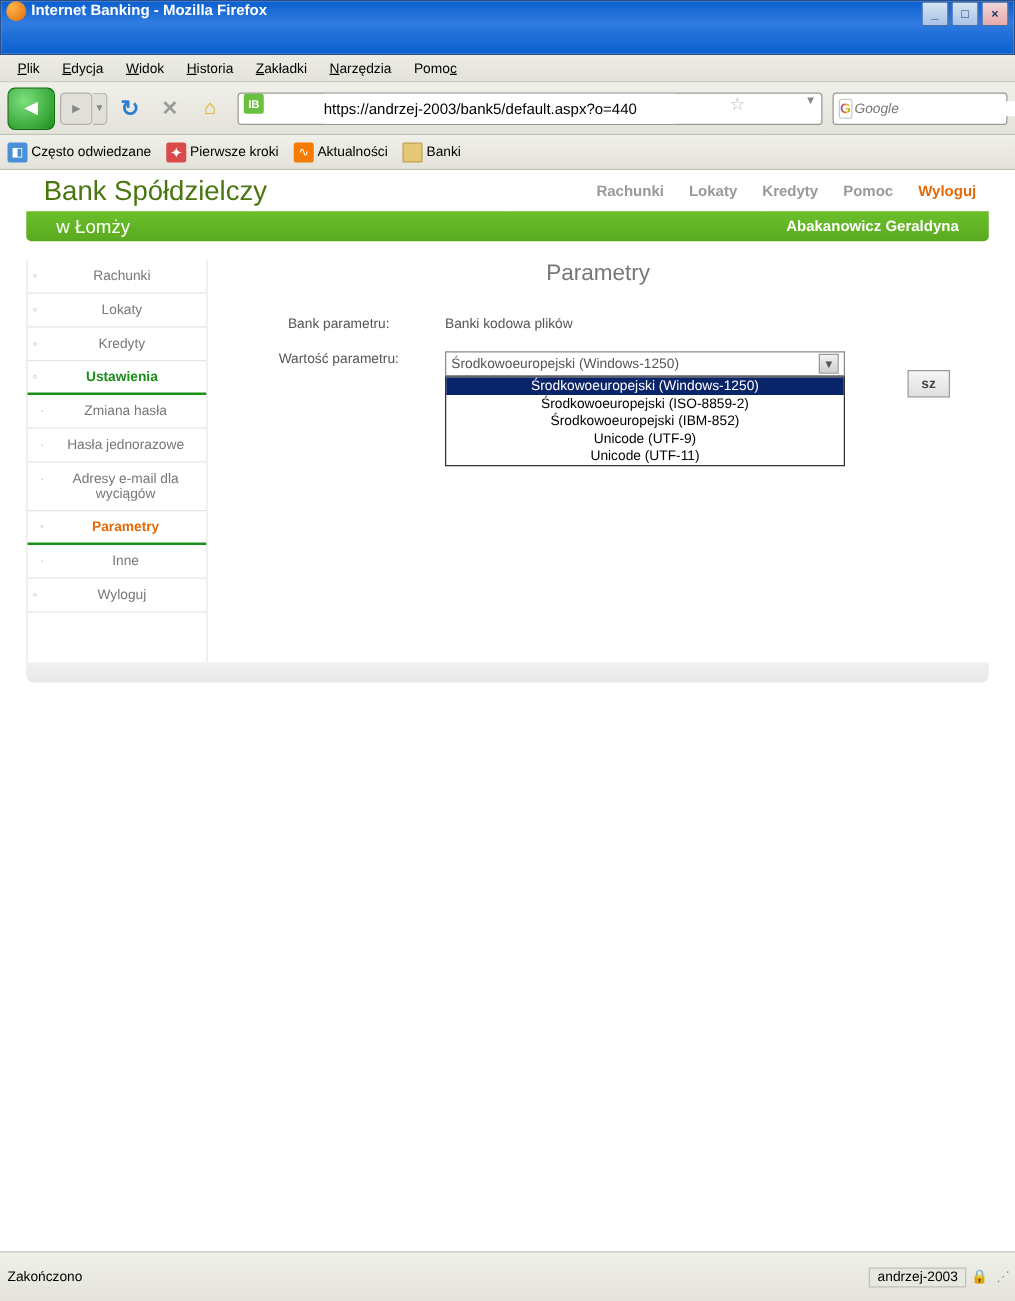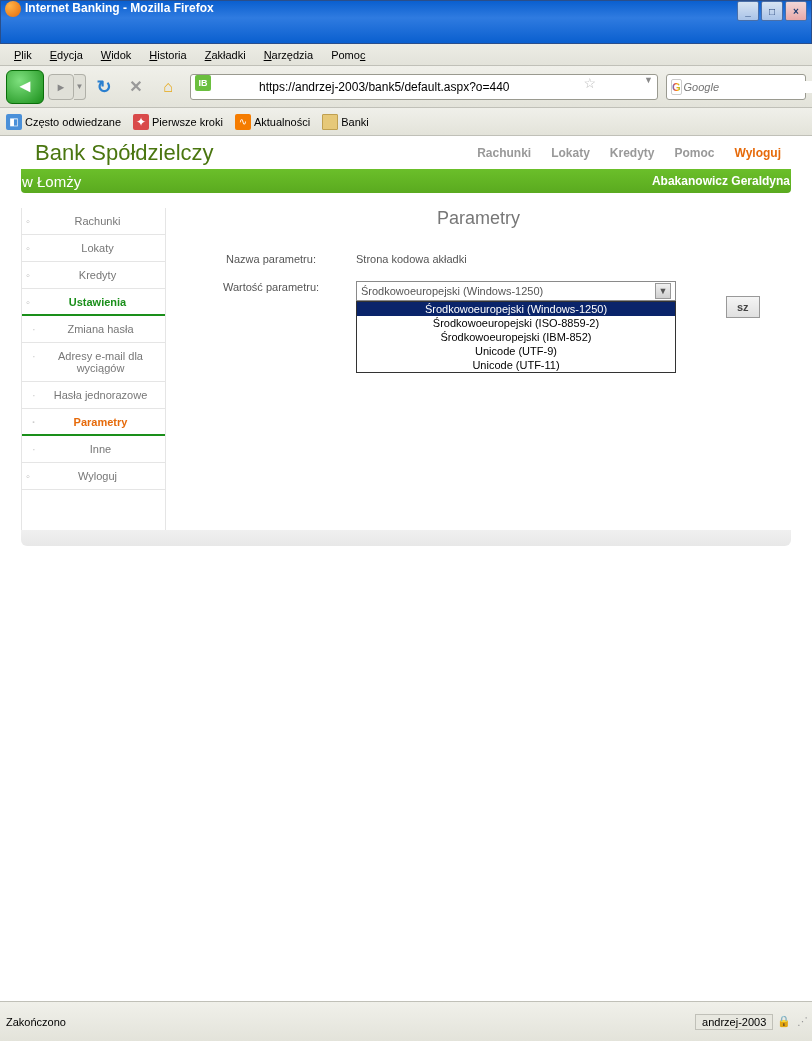--- a/index.html
+++ b/index.html
@@ -44,21 +44,21 @@
 .bm-ico.folder { background:#e6c878; border:1px solid #c0a050; border-radius:1px;}
 
 
 .page { background:#fff; height: calc(100% - 26px - 22px - 42px - 28px - 22px); overflow:hidden; padding-top:1px;}
 .container { width: 770px; margin: 0 auto; text-align: center; }
 .topbar { height:32px; display:flex; align-items:center; padding:0 10px;}
 .bank-title { font-size:22px; color:#4a7610; font-weight:normal; margin-left:4px;}
 .topnav { margin-left:auto; display:flex; gap:20px; font-size:12px;}
 .topnav a { color:#999; text-decoration:none; font-weight:bold;}
 .topnav a.logout { color:#e66a0a;}
-.greenbar { height:24px; background:linear-gradient(#6bbf2a,#5aaa1f); display:flex; align-items:center; padding:0 1px; color:#fff; border-radius:0 0 4px 4px;}
+.greenbar { height:24px; background:linear-gradient(#6bbf2a,#5aaa1f); display:flex; align-items:center; padding:0 24px; color:#fff; border-radius:0 0 4px 4px;}
 .greenbar .loc { font-size:15px;}
 .greenbar .user { margin-left:auto; font-size:12px; font-weight:bold;}
 
 .body-wrap { display:flex; margin-top:15px;}
 .sidebar { width:145px; border-left:1px solid #e5e5e5; border-right:1px solid #e5e5e5; padding-bottom:40px;}
 .side-item { padding:7px 6px 7px 14px; border-bottom:1px solid #e5e5e5; font-size:11px; color:#777; position:relative; cursor:pointer;}
 .side-item::before { content:"◦"; position:absolute; left:4px; color:#bbb;}
 .side-item.section { color:#1a8f1a; font-weight:bold;}
 .side-item.section::after { content:""; position:absolute; left:0; right:0; bottom:-1px; height:2px; background:#1a8f1a;}
 .side-item.active { color:#e66a0a; font-weight:bold;}
@@ -174,32 +174,32 @@
       <span class="user">Abakanowicz Geraldyna</span>
     </div>
 
     <div class="body-wrap">
       <div class="sidebar">
         <div class="side-item">Rachunki</div>
         <div class="side-item">Lokaty</div>
         <div class="side-item">Kredyty</div>
         <div class="side-item section">Ustawienia</div>
         <div class="side-item sub">Zmiana hasła</div>
+        <div class="side-item sub">Hasła jednorazowe</div>
         <div class="side-item sub">Adresy e-mail dla wyciągów</div>
-        <div class="side-item sub">Hasła jednorazowe</div>
         <div class="side-item sub active">Parametry</div>
         <div class="side-item sub">Inne</div>
         <div class="side-item">Wyloguj</div>
       </div>
 
       <div class="main">
         <h2 class="page-title">Parametry</h2>
         <div class="param-row">
-          <div class="param-label">Nazwa parametru:</div>
-          <div>Strona kodowa akładki</div>
+          <div class="param-label">Bank parametru:</div>
+          <div>Banki kodowa plików</div>
         </div>
         <div class="param-row">
           <div class="param-label">Wartość parametru:</div>
           <div class="select-wrap">
             <div class="select-display">
               <span>Środkowoeuropejski (Windows-1250)</span>
               <span class="arrow">▼</span>
             </div>
             <div class="options">
               <div class="option selected">Środkowoeuropejski (Windows-1250)</div>

